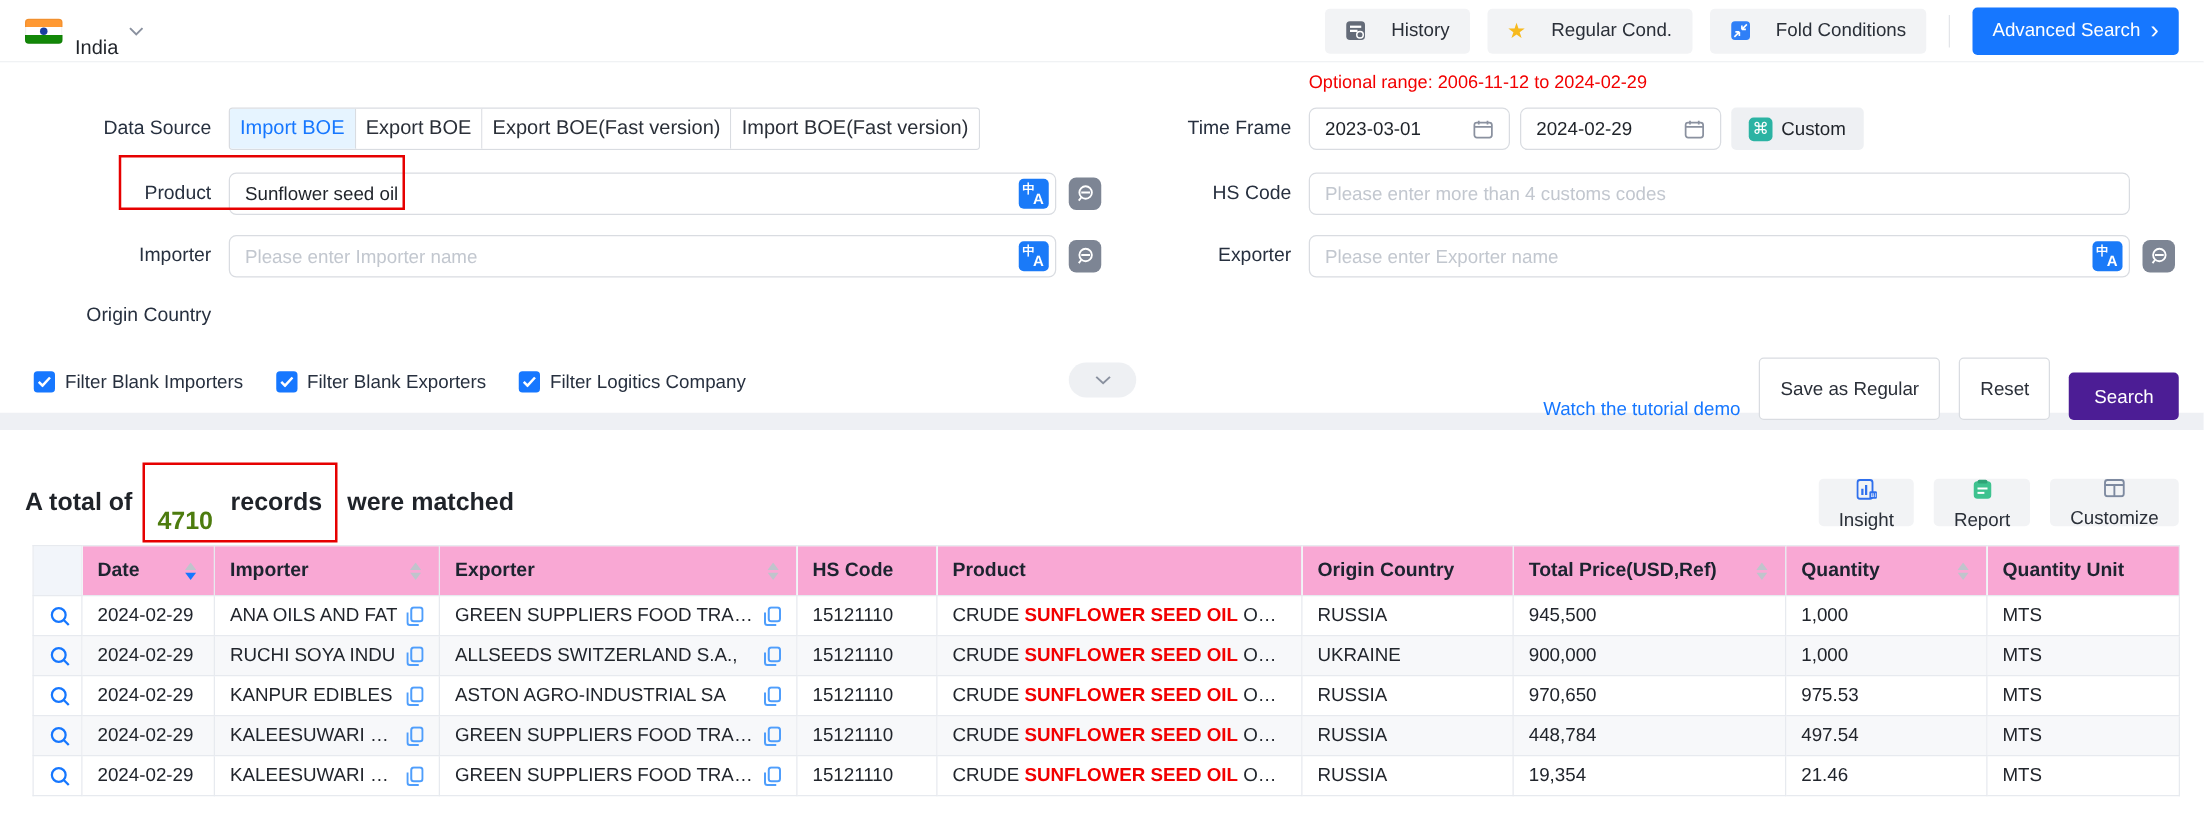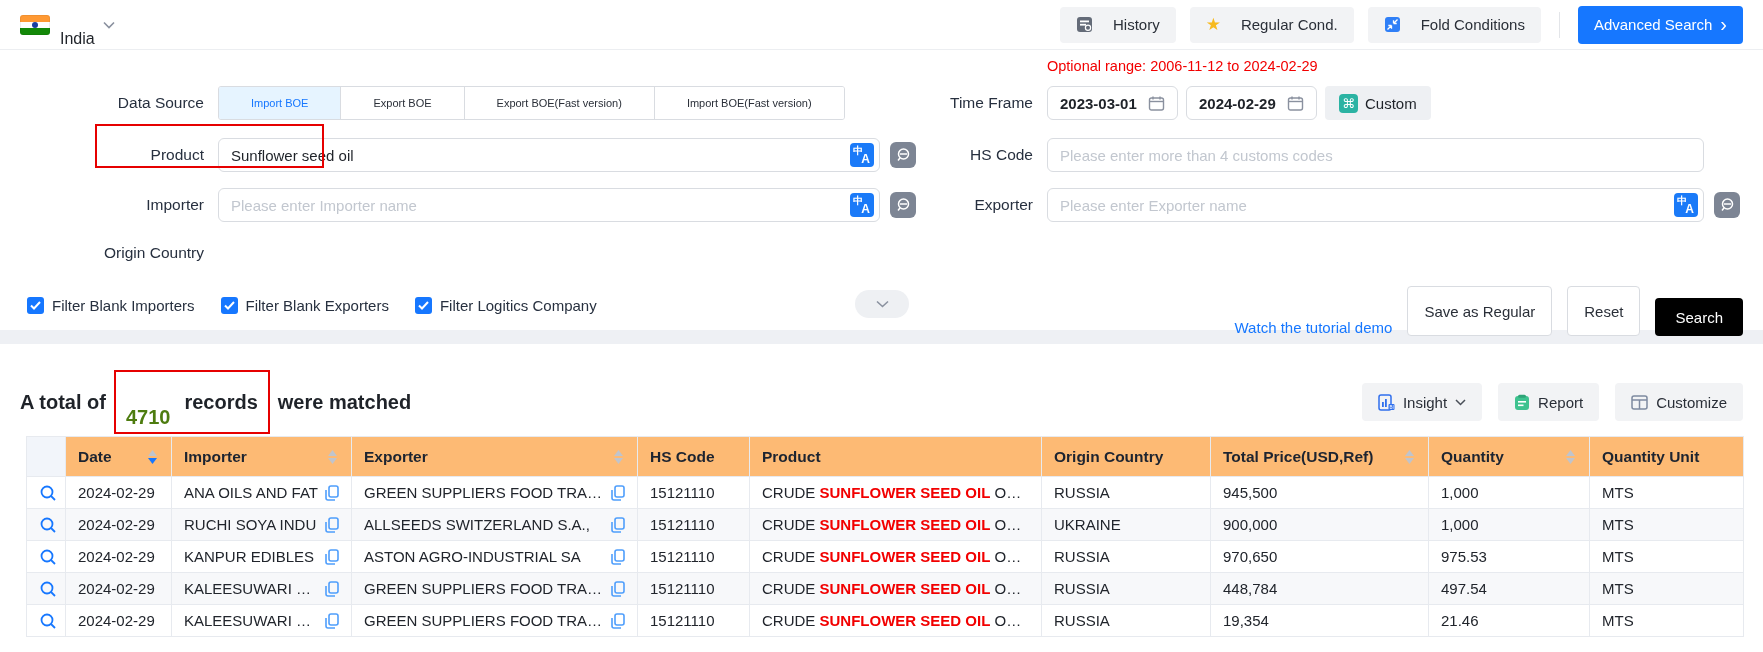--- a/index.html
+++ b/index.html
@@ -18,35 +18,35 @@
   .tb-btn { height:36px; background:#f2f3f5; border-radius:4px; display:flex; align-items:center;
     gap:20px; padding:0 16px; font-size:15px; cursor:pointer; color:#2a2f38; }
   .vdiv { width:1px; height:26px; background:#e3e5e9; margin:0 4px; }
   .adv-btn { height:38px; background:#1677ff; color:#fff; border-radius:4px; display:flex;
     align-items:center; gap:8px; padding:0 16px; font-size:15px; cursor:pointer; }
   .adv-chev { font-size:20px; line-height:1; margin-top:-2px; }
 
   .panel { position:relative; height:280px; background:#fff; }
   .optional-range { position:absolute; left:1047px; top:8px; color:#f20000; font-size:14.5px; }
   .prow { position:absolute; left:0; display:flex; align-items:center; height:34px; }
-  .lbl { width:218px; padding-right:14px; text-align:right; font-size:15.5px; color:#27303f; }
+  .lbl { width:183px; padding-right:14px; text-align:right; font-size:15.5px; color:#27303f; }
   .lbl-r { width:202px; padding-right:14px; text-align:right; font-size:15.5px; color:#27303f; }
   .tabgroup { display:flex; border:1px solid #d9dce1; border-radius:3px; overflow:hidden; height:34px; }
-  .tab { padding:0 32px; display:flex; align-items:center; font-size:11px; cursor:pointer;
+  .tab { padding:0 8px; display:flex; align-items:center; font-size:16px; cursor:pointer;
     border-right:1px solid #d9dce1; background:#fff; color:#2a2f38; white-space:nowrap; }
   .tab:last-child { border-right:none; }
   .tab.active { background:#e6f4ff; color:#1677ff; }
   .inputbox { position:relative; height:34px; border:1px solid #d9dce1; border-radius:6px;
     background:#fff; display:flex; align-items:center; padding:0 12px; font-size:15px; }
   .inputbox input { border:none; outline:none; width:100%; font-size:15px; background:transparent;
     font-family:inherit; color:#1f2329; }
   .inputbox input::placeholder { color:#c2c7cf; }
   .w-wide { width:662px; }
   .w-wide-r { width:657px; }
-  .w-date { width:131px; margin-right:8px;font-weight:bold; }
+  .w-date { width:161px; margin-right:8px; }
   .trans-ic { position:absolute; right:5px; top:4px; width:24px; height:24px; border-radius:4px;
     background:#1a7af8; color:#fff; cursor:pointer; }
   .trans-ic .zh { position:absolute; left:3px; top:1px; font-size:10px; font-weight:700; }
   .trans-ic .la { position:absolute; right:4px; bottom:1px; font-size:12px; font-weight:700; }
   .fuzzy-btn { width:26px; height:26px; margin-left:10px; border-radius:6px; background:#7d8594;
     display:flex; align-items:center; justify-content:center; cursor:pointer; flex:0 0 auto; }
   .cal-ic { margin-left:auto; flex:0 0 auto; }
   .custom-btn { height:34px; background:#eef0f3; border-radius:4px; display:flex; align-items:center;
     gap:7px; padding:0 14px; font-size:15px; cursor:pointer; }
   .cmd-ic { width:19px; height:19px; border-radius:4px; background:#2bb3a3; color:#fff; font-size:13px;
@@ -58,42 +58,42 @@
   .cbrow { position:absolute; left:27px; top:240px; display:flex; align-items:center; gap:26px; height:30px; }
   .cbitem { display:flex; align-items:center; gap:8px; cursor:pointer; font-size:15px; color:#27303f; }
   .cbox { width:17px; height:17px; border-radius:3px; background:#1677ff; display:flex;
     align-items:center; justify-content:center; flex:0 0 auto; }
   .collapse-pill { position:absolute; left:855px; top:240px; width:54px; height:28px; background:#eef0f3;
     border-radius:14px; display:flex; align-items:center; justify-content:center; cursor:pointer; }
   .panel-actions { position:absolute; right:20px; top:236px; display:flex; align-items:flex-end; gap:15px; }
   .link { color:#1677ff; font-size:15px; cursor:pointer; }
   .ghost-btn { height:50px; border:1px solid #d9dce1; border-radius:4px; background:#fff;
     display:flex; align-items:center; padding:0 16px; font-size:15px; cursor:pointer; color:#2a2f38; }
-  .primary-btn { height:38px; background:#000000; border-radius:4px; color:#fff; display:flex;
+  .primary-btn { height:38px; background:#4c1d95; border-radius:4px; color:#fff; display:flex;
     align-items:center; padding:0 20px; font-size:15px; cursor:pointer; }
   .band { height:14px; background:#eef0f4; }
 
   .results { padding:0 20px; }
   .results-head { margin-top:34px; height:48px; display:flex; align-items:center; }
   .total-line { font-size:20px; font-weight:700; display:flex; align-items:center; gap:8px; }
   .count-box { border:2.5px solid #e60000; padding:3px 10px; display:flex; gap:14px; align-items:center; }
   .count-num { color:#4d7c0f;margin-top:31px; }
   .res-actions { margin-left:auto; display:flex; align-items:center; gap:16px; }
   .res-btn { height:38px; background:#f2f3f5; border-radius:4px; display:flex; align-items:center;
-    gap:8px; padding:0 16px; font-size:15px; cursor:pointer; color:#2a2f38; }
+    gap:8px; padding:0 16px; font-size:15px; cursor:pointer; color:#2a2f38;flex-direction:column; }
   .split { padding:0; }
   .split .main { display:flex; align-items:center; gap:8px; padding:0 14px; height:100%; }
   .split .sep { width:1px; height:38px; background:#fff; }
   .split .caret-part { padding:0 12px; height:100%; display:flex; align-items:center; }
 
   table.grid { margin:10px 0 0 6px; border-collapse:collapse; table-layout:fixed; width:1717px;
     font-size:15px; }
   .grid th, .grid td { border:1px solid #e7eaef; overflow:hidden; white-space:nowrap;
     text-overflow:ellipsis; padding:0 12px; }
-  .grid thead th { background:#fdba74; height:40px; text-align:left; font-weight:700;
+  .grid thead th { background:#f9a8d4; height:40px; text-align:left; font-weight:700;
     color:#1d2430; font-size:15.5px; }
   .grid thead th.first { background:#f2f5fa; }
   .grid tbody td { height:32px; color:#21252c; }
   .grid tbody tr:nth-child(even) td { background:#f7f8fa; }
   .th-flex { display:flex; align-items:center; }
   .sorts { margin-left:auto; display:flex; flex-direction:column; gap:2px; padding-right:2px; cursor:pointer; }
   .cell-flex { display:flex; align-items:center; gap:6px; }
   .cell-flex .nm { flex:1; overflow:hidden; text-overflow:ellipsis; }
   .mag-cell { text-align:center; padding:0 4px; box-shadow:6px 0 6px -4px rgba(31,35,41,.07); }
   .hl { color:#f20000; font-weight:700; }

